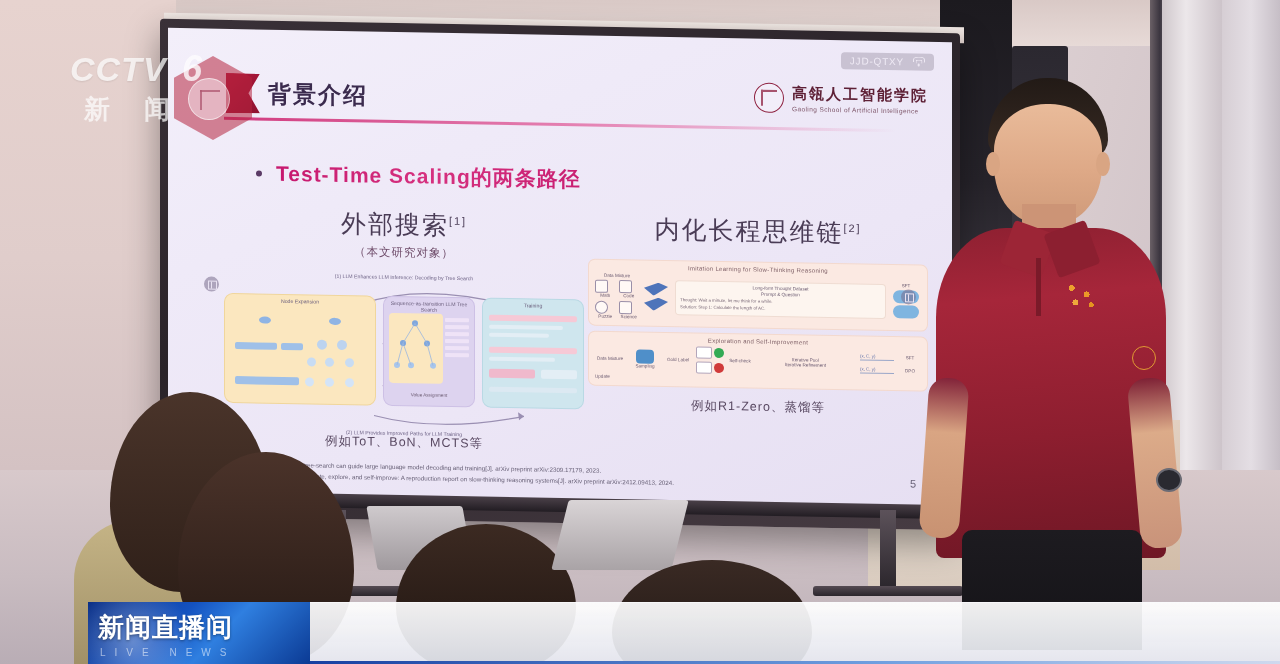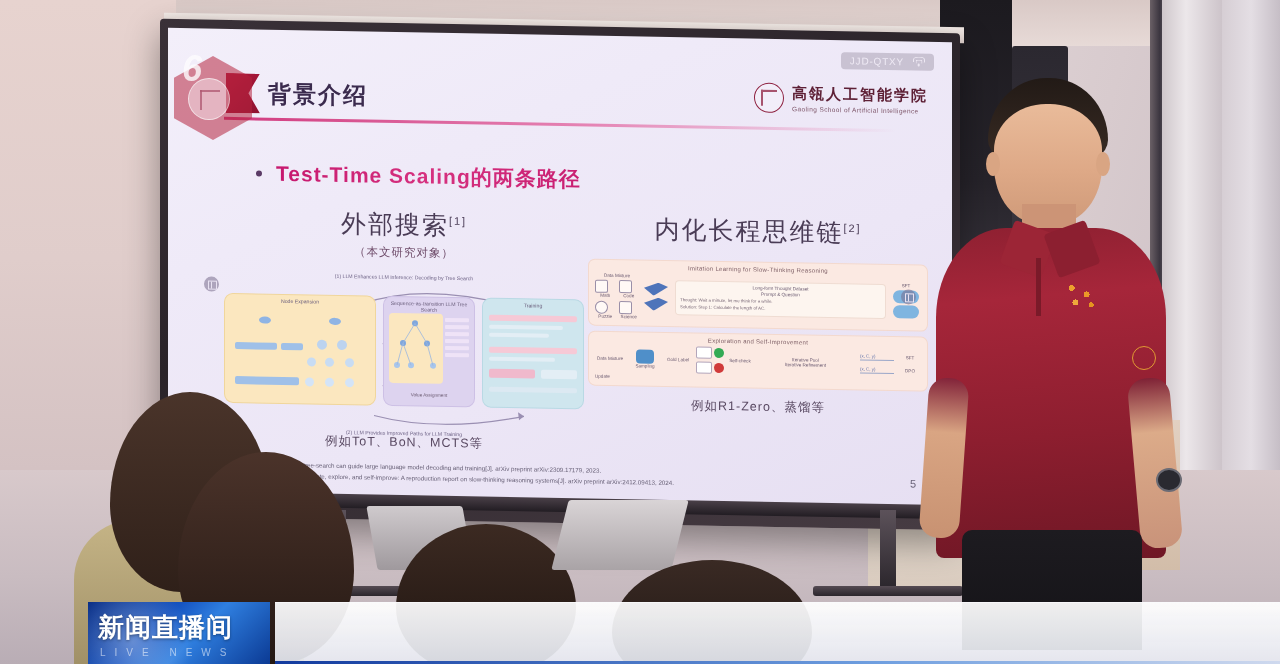--- a/index.html
+++ b/index.html
@@ -240,21 +240,21 @@
                        linear-gradient(180deg,rgba(150,40,70,.75) 0 2px,transparent 2px);
                      opacity:.8; }
   .cctv-cn { position:absolute; left:14px; top:42px; font-size:26px; font-weight:700;
              color:rgba(255,255,255,.8); letter-spacing:34px; }
 
   
   .lower { position:absolute; left:0; bottom:0; width:1280px; height:66px; }
   .lower-bg { position:absolute; left:275px; bottom:0; width:1005px; height:62px;
               background:linear-gradient(180deg,rgba(255,255,255,.93),rgba(233,236,244,.9));
               border-top:1px solid rgba(255,255,255,.8); }
-  .lower-logo { position:absolute; left:88px; bottom:0; width:182px; height:62px;
+  .lower-logo { position:absolute; left:88px; bottom:0; width:222px; height:62px;
                 background:linear-gradient(135deg,#0a2f86 0%,#1452c0 38%,#2f7fe0 58%,#0b3a94 100%);
                 overflow:hidden; }
   .lower-logo:before { content:""; position:absolute; left:-30px; top:-20px; width:150px; height:120px;
                        background:radial-gradient(circle,rgba(255,255,255,.35),transparent 62%); }
   .ll-cn { position:absolute; left:10px; top:8px; font-size:26px; font-weight:700; color:#fff;
            letter-spacing:1px; text-shadow:0 1px 3px rgba(0,0,0,.4); }
   .ll-en { position:absolute; left:12px; bottom:6px; font-size:10px; color:rgba(255,255,255,.55);
            letter-spacing:9px;text-align:right; }
   .lower-text { position:absolute; left:292px; top:4px; font-size:42px; font-weight:700;
                 color:#101d7a; letter-spacing:1px; line-height:54px; white-space:nowrap; }
@@ -514,22 +514,24 @@
   <div class="aud a1"></div>
   <div class="a-neck"></div>
   <div class="aud a2"></div>
   <div class="laptop2"></div>
   <div class="aud a3"></div>
   <div class="laptop"></div>
   <div class="aud a4"></div>
 
   <div class="cctv">
     <div class="cctv-hex"></div>
+    <div class="cctv-text">CCTV</div>
     <div class="cctv-13">6</div>
     <div class="cctv-seal"></div>
+    <div class="cctv-cn">新闻</div>
   </div>
 
   <div class="lower">
     <div class="lower-bg"></div>
     <div class="lower-accent"></div>
     <div class="lower-logo">
       <div class="ll-cn">新闻直播间</div>
       <div class="ll-en">LIVE NEWS</div>
     </div>
   </div>

